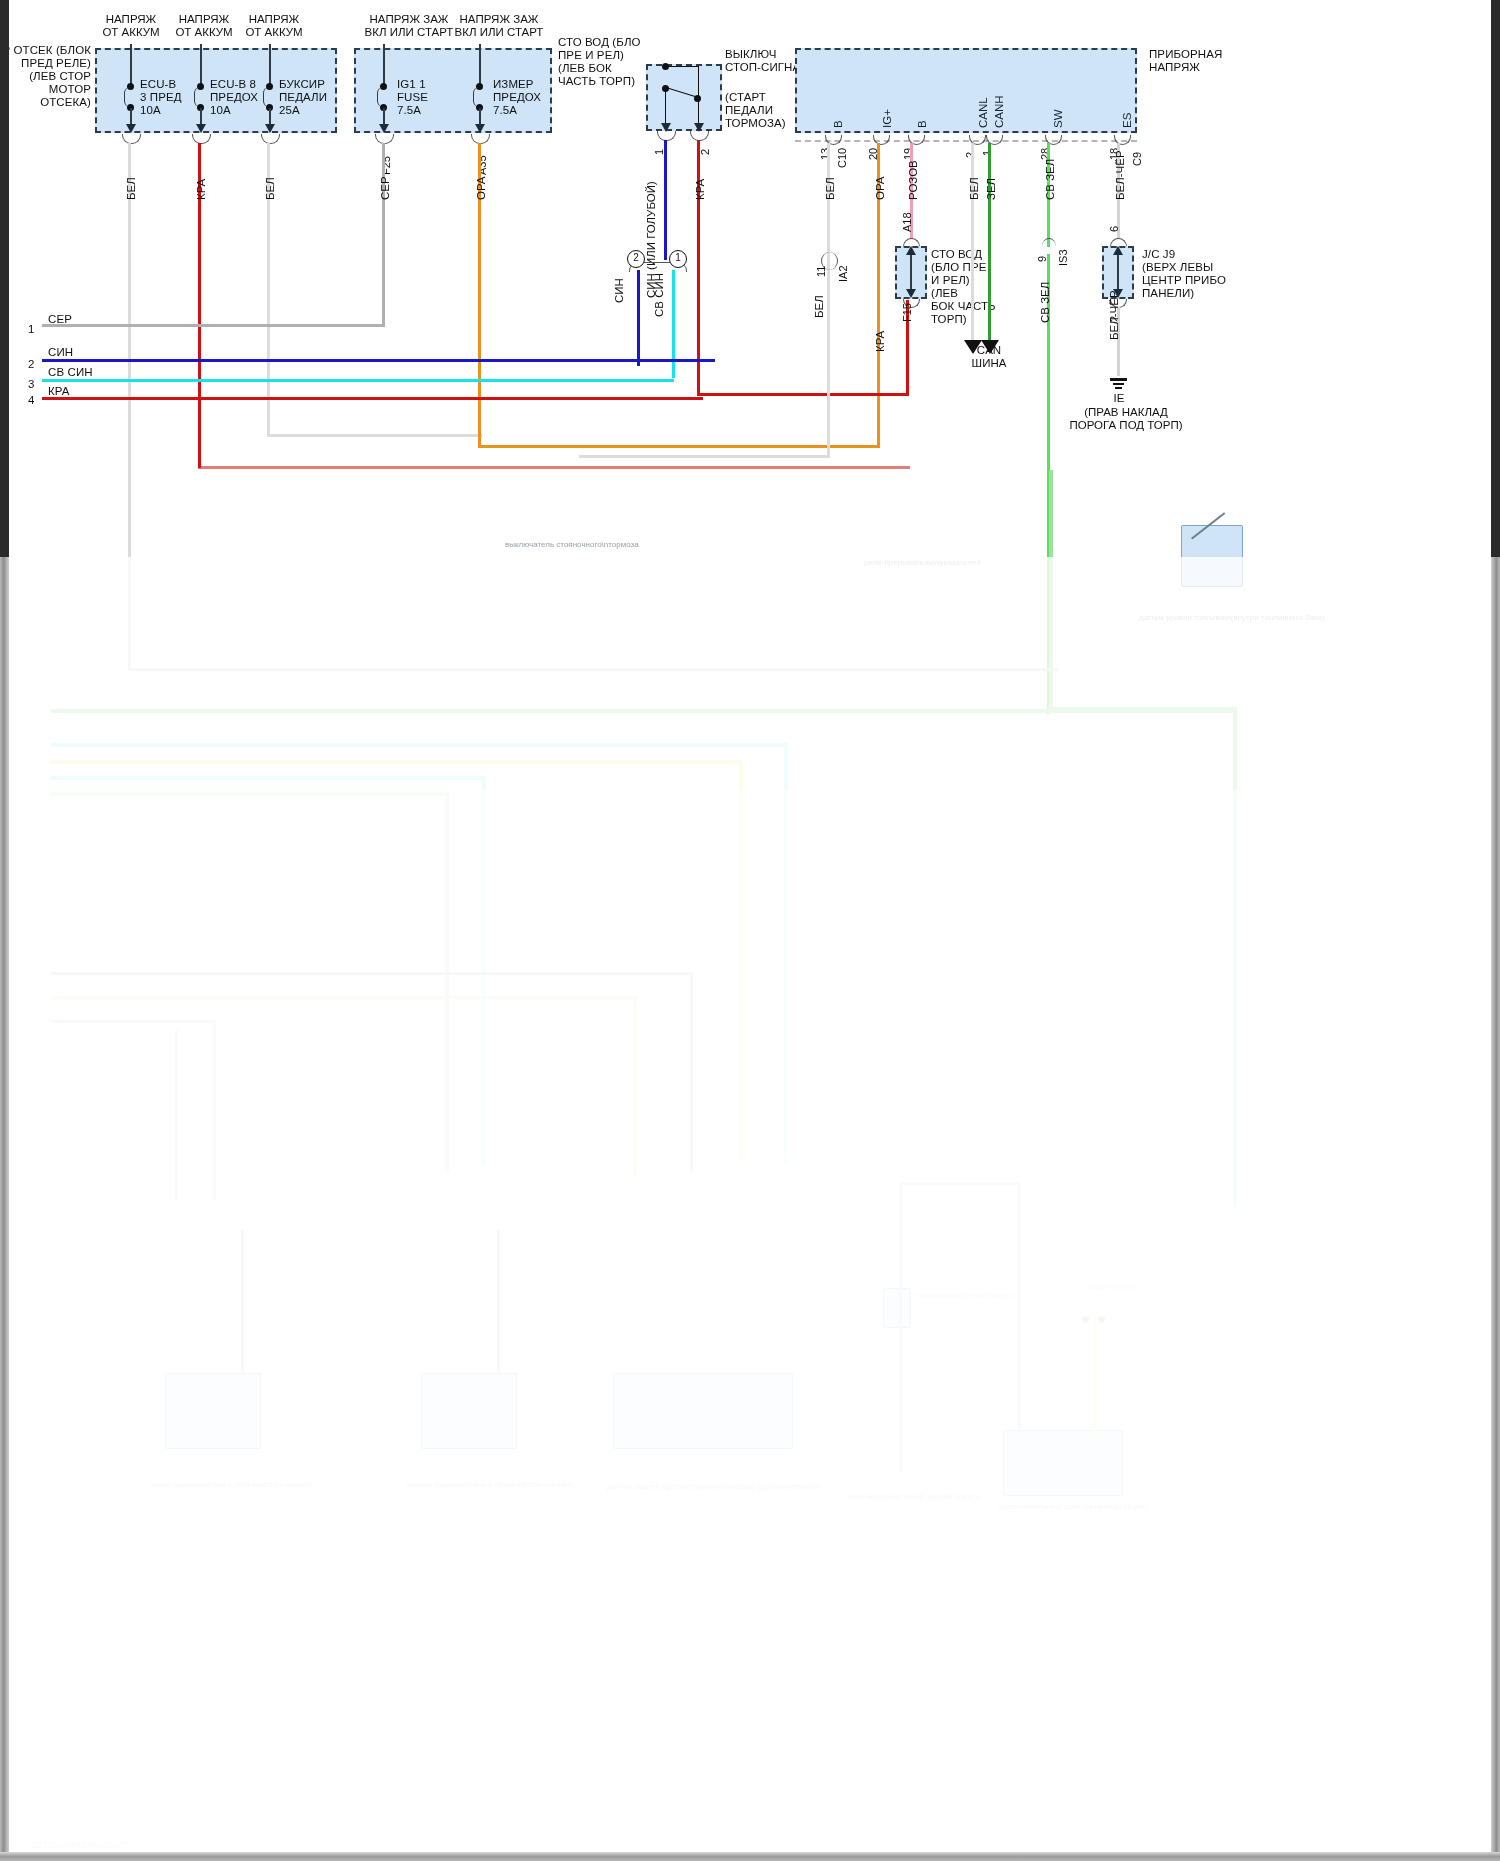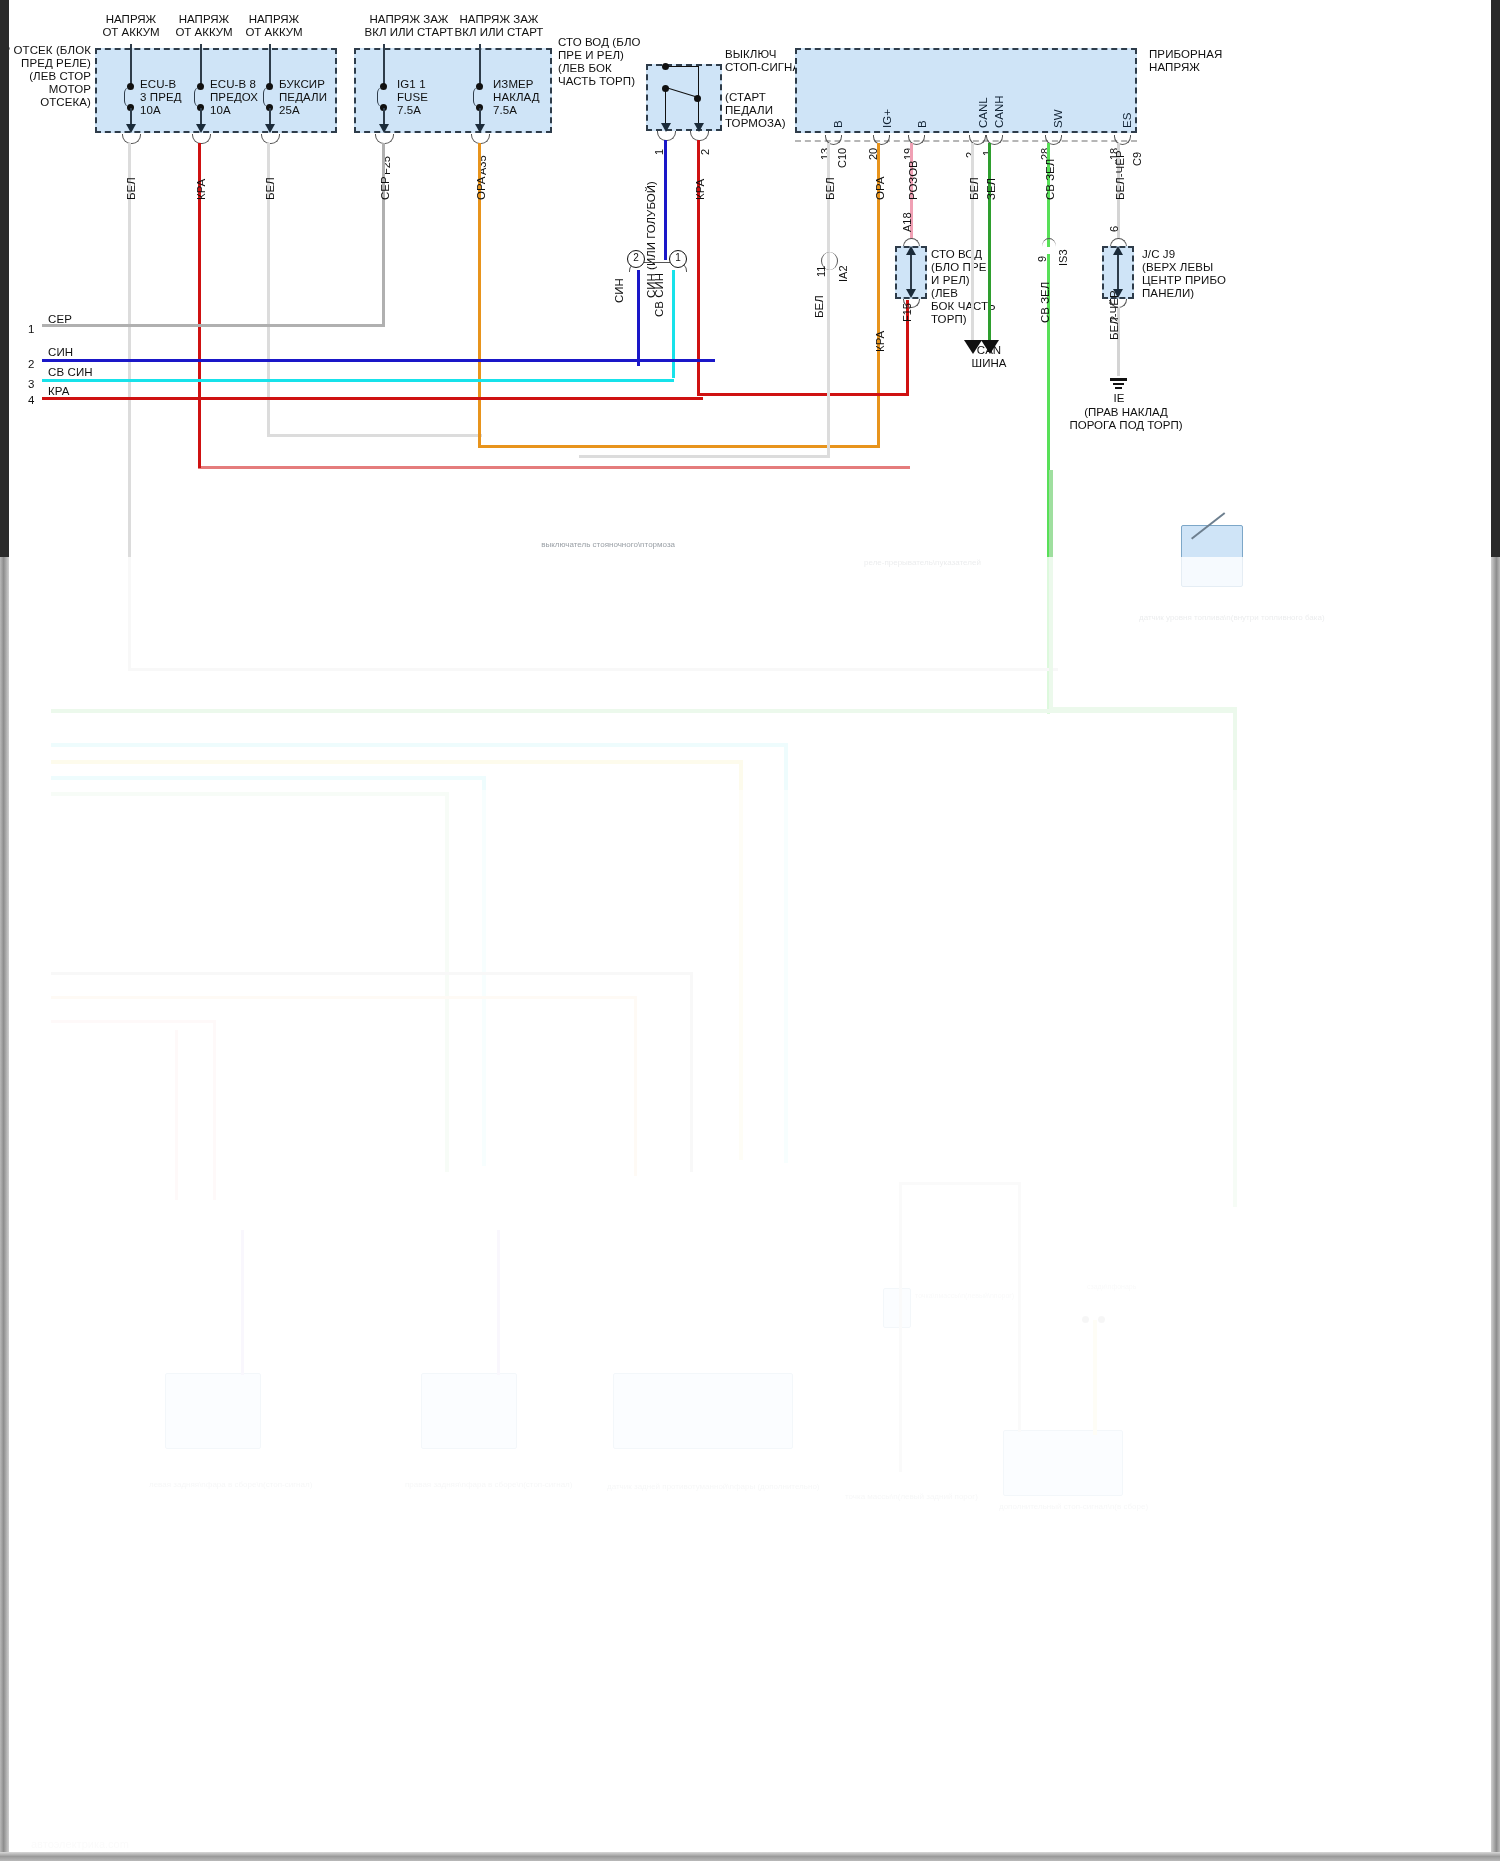--- a/index.html
+++ b/index.html
@@ -127,21 +127,21 @@
   <div class="conn" style="left:366px;top:134px;width:17px;height:9px;border:1.3px solid #555;border-top:none;border-radius:0 0 9px 9px;"></div>
   <div class="pin" style="left:371px;top:175px;">F25</div>
 
   <div class="wire" style="left:470px;top:44px;width:1.6px;height:42px;background:#2e3c4a;"></div>
   <div class="dot" style="left:467px;top:83px;"></div>
   <div class="wire" style="left:464px;top:87px;width:12px;height:20px;border-left:1.6px solid #2e3c4a;border-radius:6px;"></div>
   <div class="dot" style="left:467px;top:104px;"></div>
   <div class="wire" style="left:470px;top:108px;width:1.6px;height:18px;background:#2e3c4a;"></div>
   <div class="arrow-d" style="left:466px;top:124px;"></div>
   <div class="lbl lt" style="left:484px;top:78px;">ИЗМЕР
-НАКЛАД
+ПРЕДОХ
 7.5A</div>
   <div class="conn" style="left:462px;top:134px;width:17px;height:9px;border:1.3px solid #555;border-top:none;border-radius:0 0 9px 9px;"></div>
   <div class="pin" style="left:467px;top:175px;">A35</div>
 
   <div class="box" style="left:637px;top:64px;width:76px;height:67px;"></div>
   <div class="lbl lt" style="left:716px;top:48px;">ВЫКЛЮЧ
 СТОП-СИГНАЛ</div>
   <div class="lbl lt" style="left:716px;top:91px;">(СТАРТ
 ПЕДАЛИ
 ТОРМОЗА)</div>
@@ -321,21 +321,21 @@
   <div class="wire" style="left:119px;top:466px;width:3px;height:205px;background:#dcdcdc;"></div>
   <div class="wire" style="left:119px;top:668px;width:930px;height:3px;background:#dcdcdc;"></div>
 
   <div class="wire" style="left:1040px;top:470px;width:4px;height:240px;background:#9fdf9f;"></div>
   <div class="wire" style="left:1040px;top:707px;width:184px;height:4px;background:#9fdf9f;"></div>
 
   <div class="lowbox" style="left:1172px;top:525px;width:62px;height:62px;"></div>
   <div class="wire" style="left:1182px;top:538px;width:42px;height:2px;background:#6d7f8f;transform:rotate(-38deg);transform-origin:0 0;"></div>
   <div class="lowtxt" style="left:1130px;top:613px;width:150px;">датчик уровня топлива\n(внутри топливного бака)</div>
 
-  <div class="lowtxt" style="left:480px;top:540px;width:170px;text-align:right;padding-left:16px;">выключатель стояночного\nтормоза</div>
+  <div class="lowtxt" style="left:480px;top:540px;width:170px;text-align:left;padding-left:16px;">выключатель стояночного\nтормоза</div>
   <div class="lowtxt" style="left:855px;top:558px;width:130px;text-align:left;">реле-прерыватель\nуказателей</div>
 
   <div class="wire" style="left:1224px;top:707px;width:4px;height:500px;background:#9fdf9f;"></div>
 
   <div class="wire" style="left:42px;top:709px;width:1182px;height:4px;background:#9fdf9f;"></div>
   <div class="wire" style="left:42px;top:743px;width:736px;height:4px;background:#a9eef2;"></div>
   <div class="wire" style="left:42px;top:760px;width:691px;height:4px;background:#f5e9a0;"></div>
   <div class="wire" style="left:42px;top:776px;width:434px;height:4px;background:#a9eef2;"></div>
   <div class="wire" style="left:42px;top:792px;width:397px;height:4px;background:#a9dca9;"></div>
 

